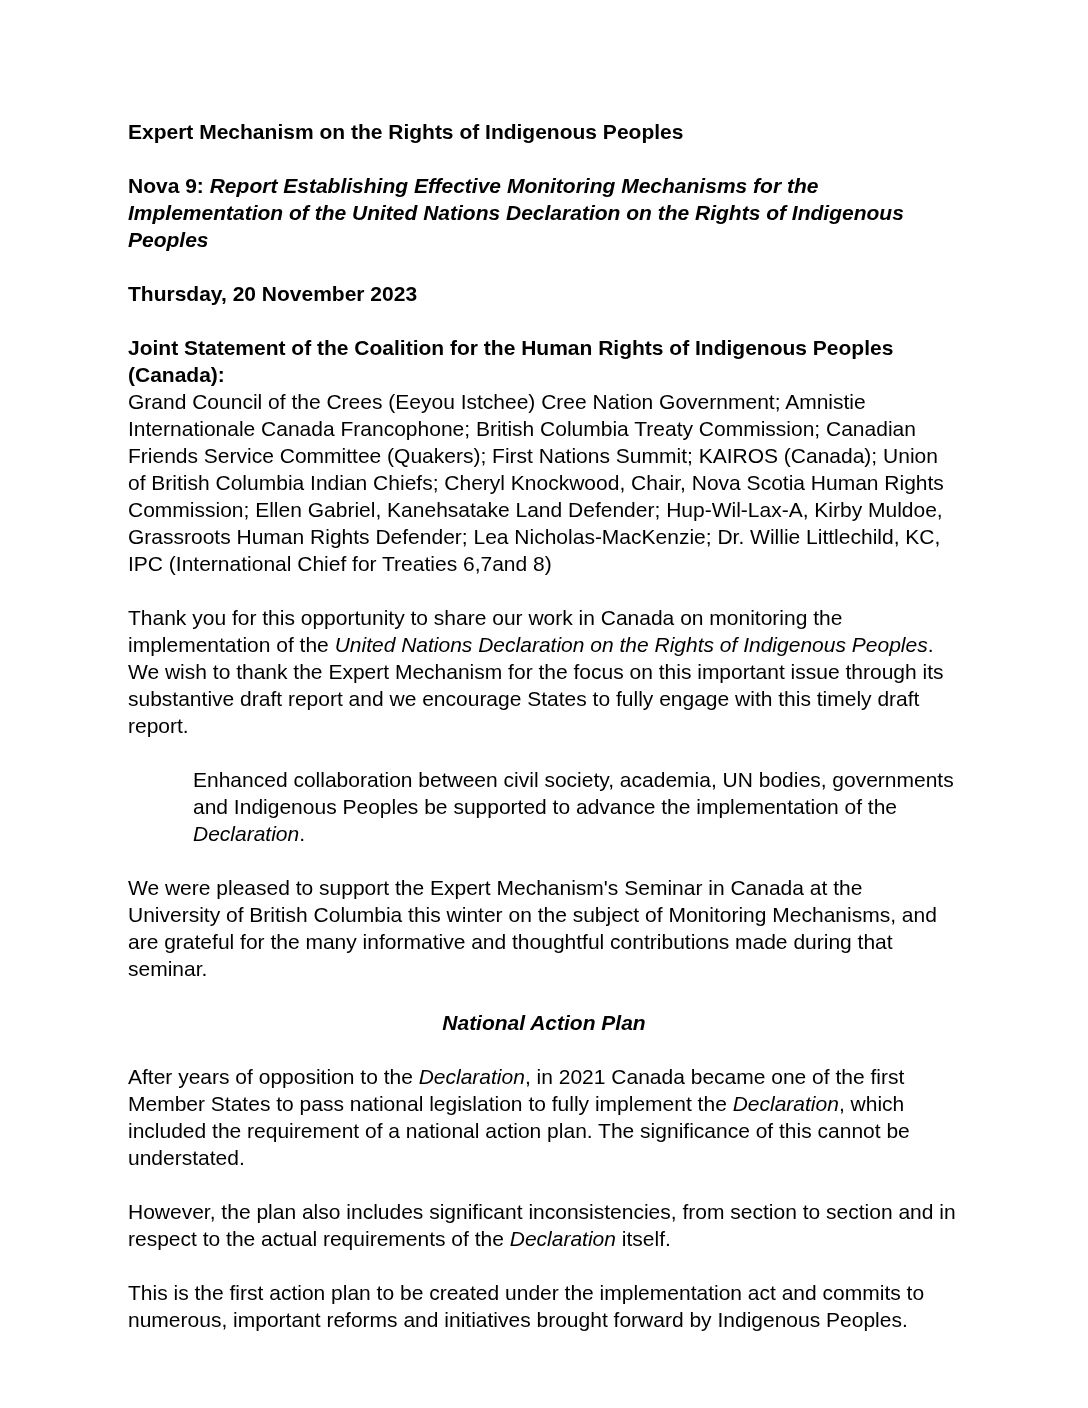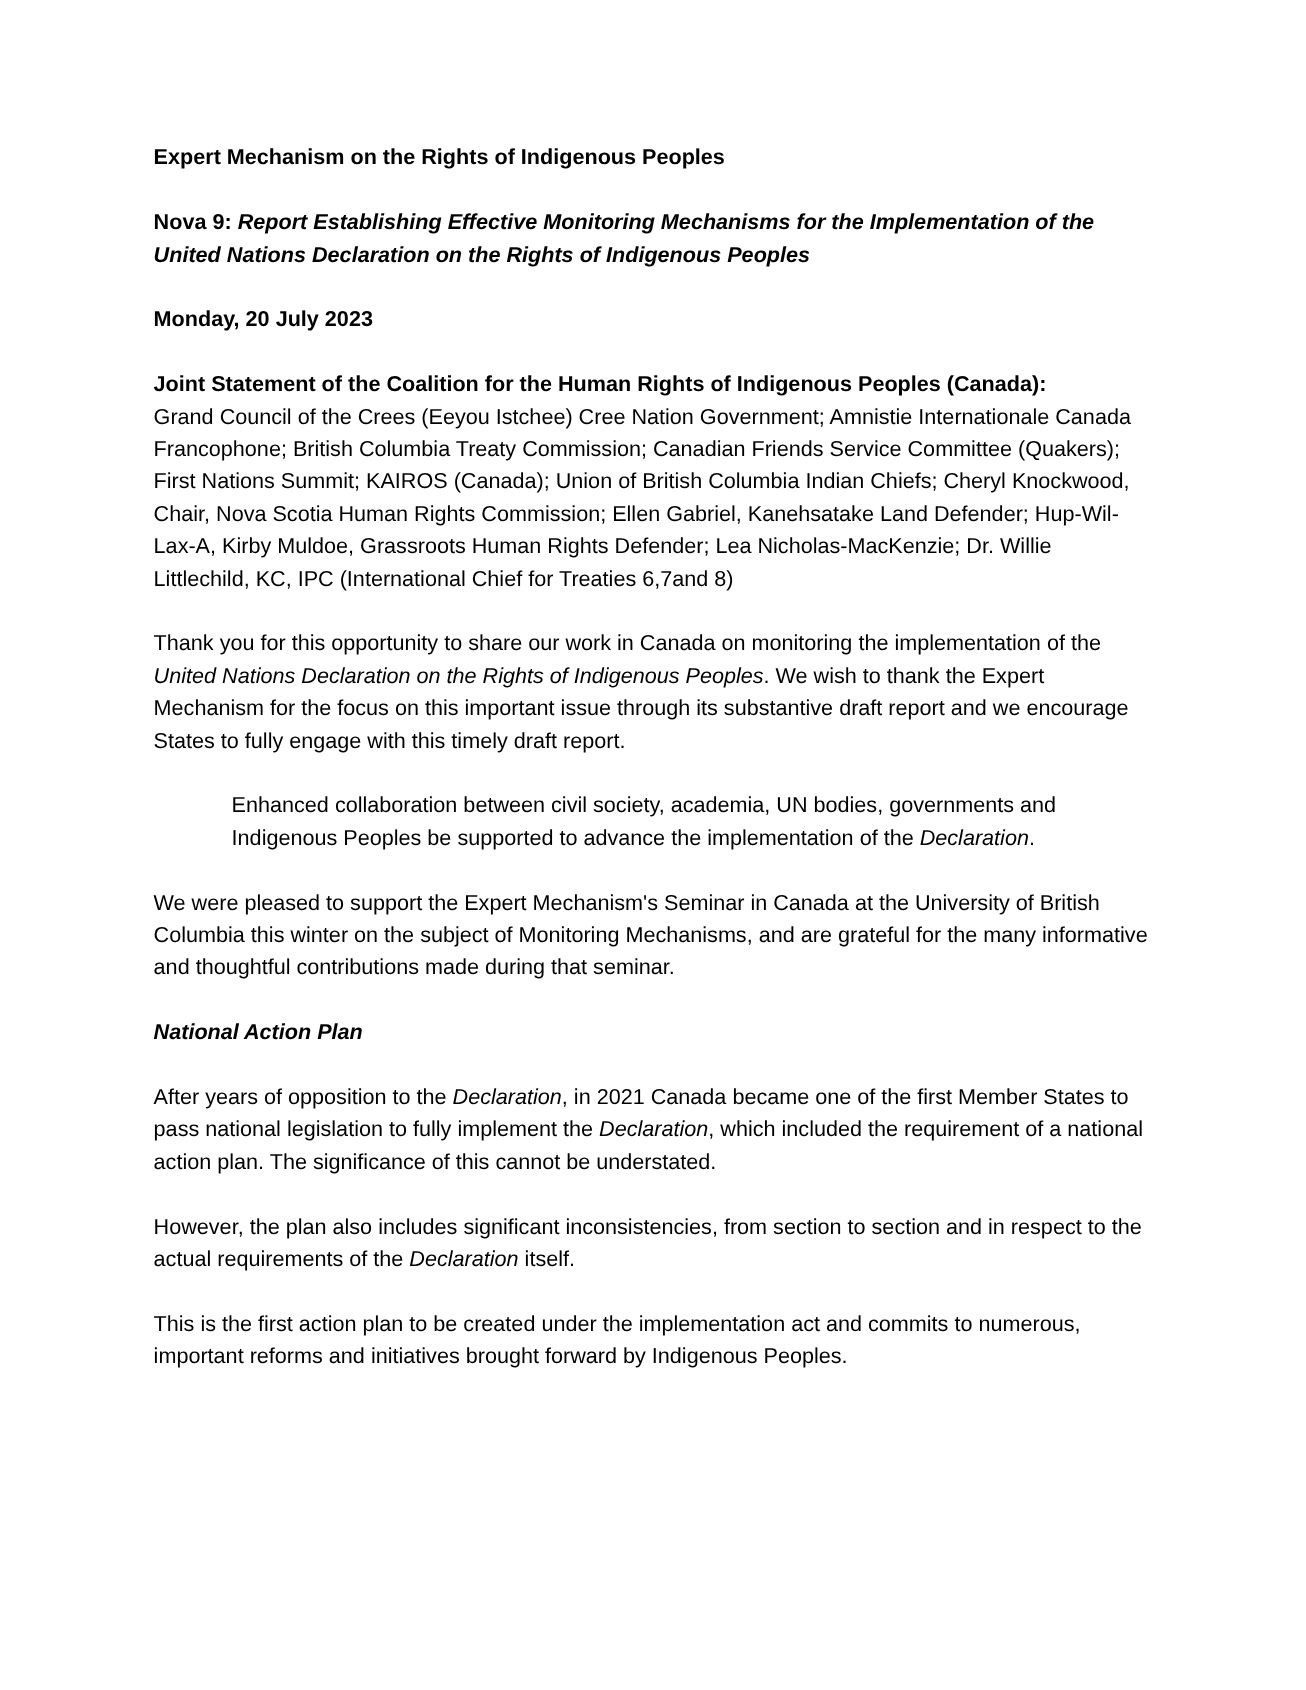--- a/index.html
+++ b/index.html
@@ -9,43 +9,43 @@
     background: #ffffff;
     font-family: "Liberation Sans", sans-serif;
   }
   .page {
     position: relative;
     width: 1088px;
     height: 1408px;
     background: #ffffff;
     color: #000000;
     padding: 118px 128px 0 128px;
-    font-size: 18px;
+    font-size: 21px;
     line-height: 27px;
     overflow: hidden;
   }
   p { margin: 0 0 27px 0; }
   .bold { font-weight: bold; }
   .italic { font-style: italic; }
-  .bold-italic { font-weight: bold; font-style: italic; }
+  .bold-italic { font-weight: bold; font-style: italic; text-align: center; }
   .indented { margin-left: 65px; }
 </style>
 </head>
 <body>
 
 <div class="page">
 
   <p class="bold">
     <span>Expert Mechanism on the Rights of Indigenous Peoples</span><br>
     <br>
     <span>Nova 9: </span><span class="italic">Report Establishing Effective Monitoring Mechanisms for the Implementation of the United Nations Declaration on the Rights of Indigenous Peoples</span>
   </p>
 
   <p class="bold">
-    <span>Monday, 20 July 2023</span>
+    <span>Thursday, 20 November 2023</span>
   </p>
 
   <p>
     <span class="bold">Joint Statement of the Coalition for the Human Rights of Indigenous Peoples (Canada):</span><br>
     <span>Grand Council of the Crees (Eeyou Istchee) Cree Nation Government; Amnistie Internationale Canada Francophone; British Columbia Treaty Commission; Canadian Friends Service Committee (Quakers); First Nations Summit; KAIROS (Canada); Union of British Columbia Indian Chiefs; Cheryl Knockwood, Chair, Nova Scotia Human Rights Commission; Ellen Gabriel, Kanehsatake Land Defender; Hup-Wil-Lax-A, Kirby Muldoe, Grassroots Human Rights Defender; Lea Nicholas-MacKenzie; Dr. Willie Littlechild, KC, IPC (International Chief for Treaties 6,7and 8)</span>
   </p>
 
   <p>
     <span>Thank you for this opportunity to share our work in Canada on monitoring the implementation of the </span><span class="italic">United Nations Declaration on the Rights of Indigenous Peoples</span><span>. We wish to thank the Expert Mechanism for the focus on this important issue through its substantive draft report and we encourage States to fully engage with this timely draft report.</span>
   </p>

